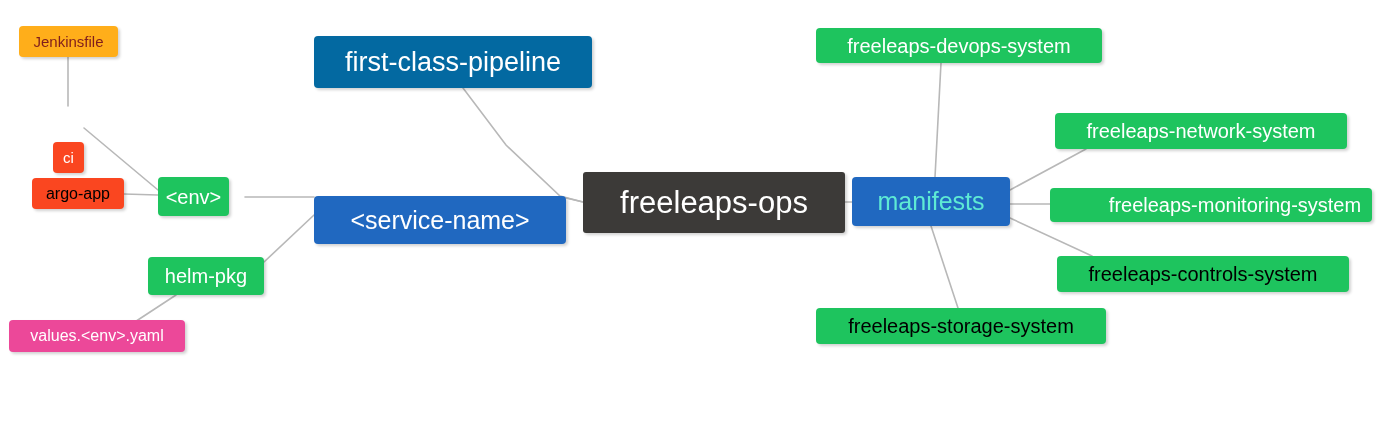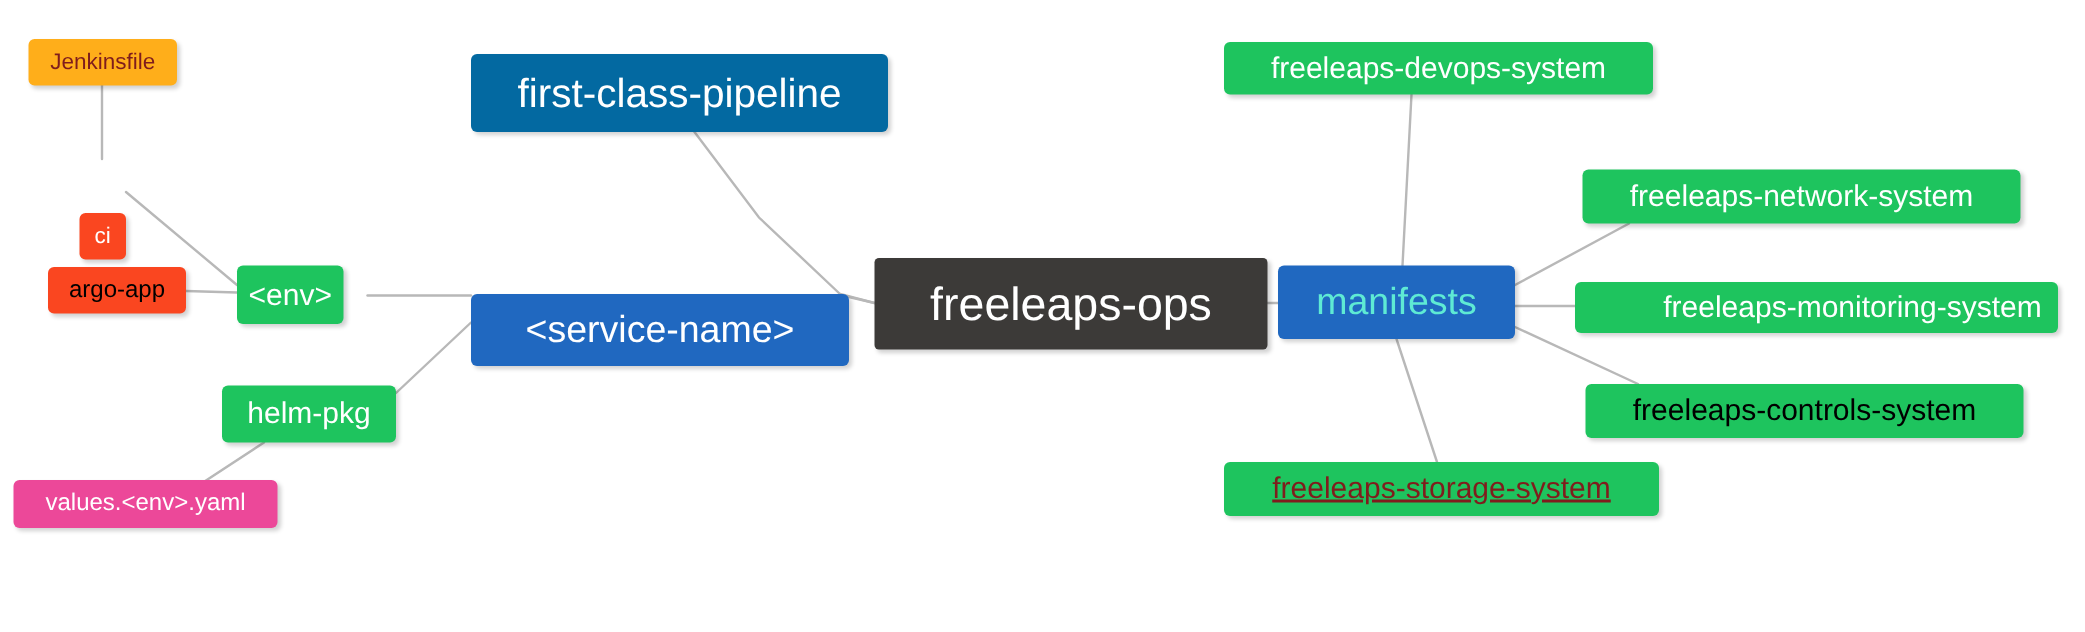--- a/index.html
+++ b/index.html
@@ -110,17 +110,17 @@
       </div>
       <div class="mm-node" style="left: 1055px; top: 113px; width: 292px; height: 36px; background: rgb(30, 196, 94); font-size: 20px; color: rgb(255, 255, 255); justify-content: center;">
         <span class="mm-label">freeleaps-network-system</span>
       </div>
       <div class="mm-node" style="left: 1050px; top: 188px; width: 322px; height: 34px; background: rgb(30, 196, 94); font-size: 20px; color: rgb(255, 255, 255); padding-left: 48px;">
         <span class="mm-label">freeleaps-monitoring-system</span>
       </div>
       <div class="mm-node" style="left: 1057px; top: 256px; width: 292px; height: 36px; background: rgb(30, 196, 94); font-size: 20px; color: #000000;">
         <span class="mm-label">freeleaps-controls-system</span>
       </div>
-      <div class="mm-node" style="left: 816px; top: 308px; width: 290px; height: 36px; background: rgb(30, 196, 94); font-size: 20px; color: #7f1d1d; text-decoration: underline;">
+      <div class="mm-node" style="left: 816px; top: 308px; width: 290px; height: 36px; background: rgb(30, 196, 94); font-size: 20px; color: #000000;">
         <span class="mm-label">freeleaps-storage-system</span>
       </div>
     </div>
 </div>
 
 </body></html>

